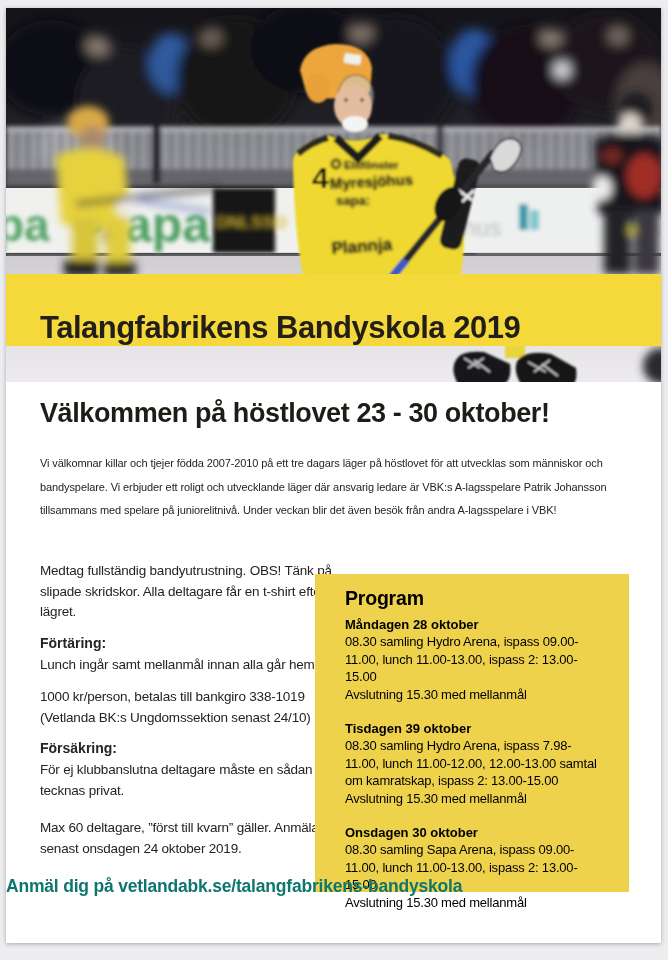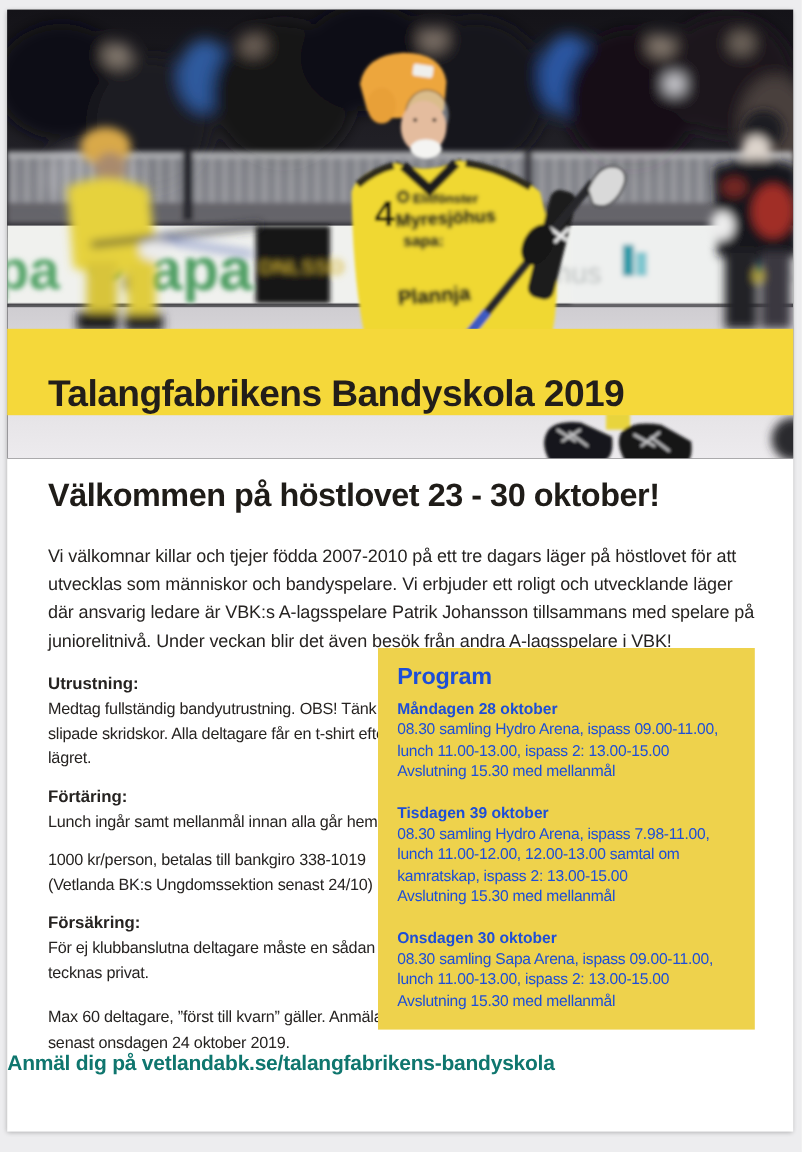--- a/index.html
+++ b/index.html
@@ -7,28 +7,28 @@
   .stage{position:relative;width:668px;height:960px;background:#ededef;overflow:hidden;}
   .poster{position:absolute;left:6px;top:8px;width:655px;height:935px;background:#ffffff;
           box-shadow:0 1px 4px rgba(0,0,0,.30);}
   .photo{position:absolute;left:0;top:0;width:655px;height:374px;overflow:hidden;background:#1a1a1f;}
   .photo svg{display:block;}
   .banner{position:absolute;left:0;top:266px;width:655px;height:72px;display:flex;align-items:flex-end;}
   .banner h1{margin:0 0 0 34px;font-size:31px;font-weight:bold;letter-spacing:-.5px;}
   .heading{position:absolute;left:34px;top:390px;width:600px;margin:0;
            font-size:27px;font-weight:bold;letter-spacing:-.4px;color:#1f1c18;}
   .intro{position:absolute;left:34px;top:444px;width:594px;margin:0;
-         font-size:15px;line-height:23.5px;color:#262321;letter-spacing:-.1px;}
+         font-size:11px;line-height:23.5px;color:#262321;letter-spacing:-.1px;}
   .leftcol{position:absolute;left:34px;top:553px;width:292px;color:#262321;}
   .section{margin:0 0 12px 0;}
   .section h3{margin:0 0 3px 0;font-size:14px;line-height:17px;font-weight:bold;}
   .section p{margin:0;font-size:13.5px;line-height:20.5px;letter-spacing:-.2px;}
   .note{margin-top:17px;font-size:13.5px;line-height:20.5px;letter-spacing:-.2px;}
-  .program{position:absolute;left:309px;top:532px;width:314px;height:318px;box-sizing:border-box;
-           padding:13px 16px;color:#1d4ed8;}
+  .program{position:absolute;left:309px;top:566px;width:314px;height:318px;box-sizing:border-box;
+           padding:13px 30px;color:#000000;}
   .program h2{margin:0 0 6px 0;font-size:19.5px;font-weight:bold;letter-spacing:-.2px;}
   .day{margin:0 0 17px 0;}
   .day h4{margin:0;font-size:13px;line-height:17px;font-weight:bold;}
   .day p{margin:0;font-size:13px;line-height:17.5px;letter-spacing:-.2px;}
   .footer{position:absolute;left:0;top:868px;width:655px;margin:0;text-align:left;
           font-size:17.5px;font-weight:bold;letter-spacing:-.2px;color:#0f766e;}
 </style>
 </head>
 <body>
 
@@ -194,21 +194,20 @@
     <div class="banner" style="background:#f5d83a;color:#221e1a;">
       <h1>Talangfabrikens Bandyskola 2019</h1>
     </div>
 
     <h2 class="heading">Välkommen på höstlovet 23 - 30 oktober!</h2>
 
     <p class="intro">Vi välkomnar killar och tjejer födda 2007-2010 på ett tre dagars läger på höstlovet för att utvecklas som människor och bandyspelare. Vi erbjuder ett roligt och utvecklande läger där ansvarig ledare är VBK:s A-lagsspelare Patrik Johansson tillsammans med spelare på juniorelitnivå. Under veckan blir det även besök från andra A-lagsspelare i VBK!</p>
 
     <div class="leftcol">
       <div class="section">
-        <h3>Utrustning:</h3>
         <p>Medtag fullständig bandyutrustning. OBS! Tänk på slipade skridskor. Alla deltagare får en t-shirt efter lägret.</p>
       </div>
       <div class="section">
         <h3>Förtäring:</h3>
         <p>Lunch ingår samt mellanmål innan alla går hem.</p>
       </div>
       <div class="section">
         <p>1000 kr/person, betalas till bankgiro 338-1019 (Vetlanda BK:s Ungdomssektion senast 24/10)</p>
       </div>
       <div class="section">

